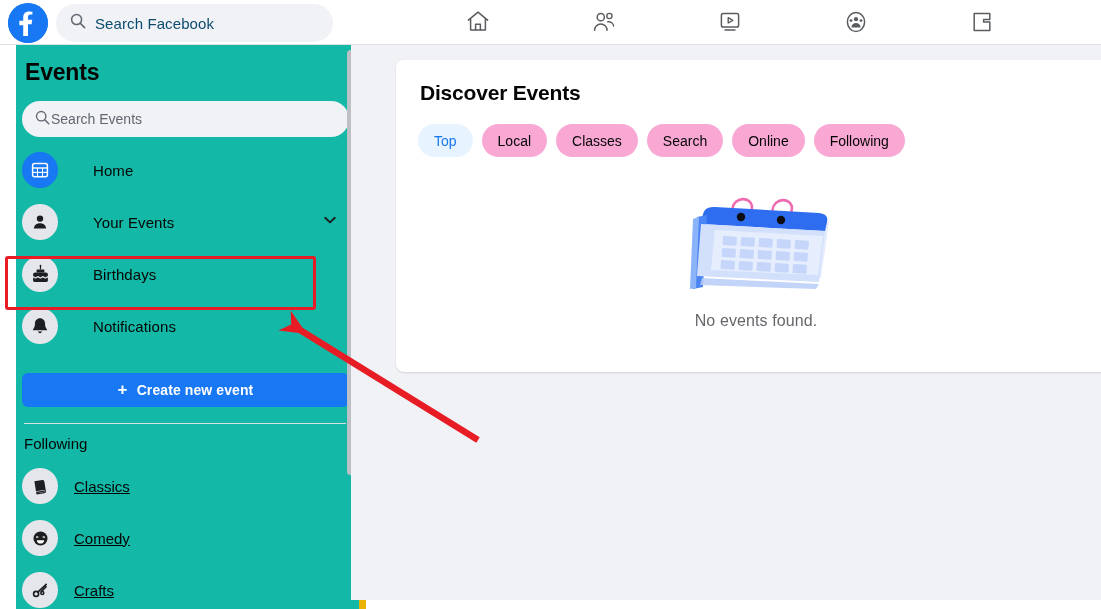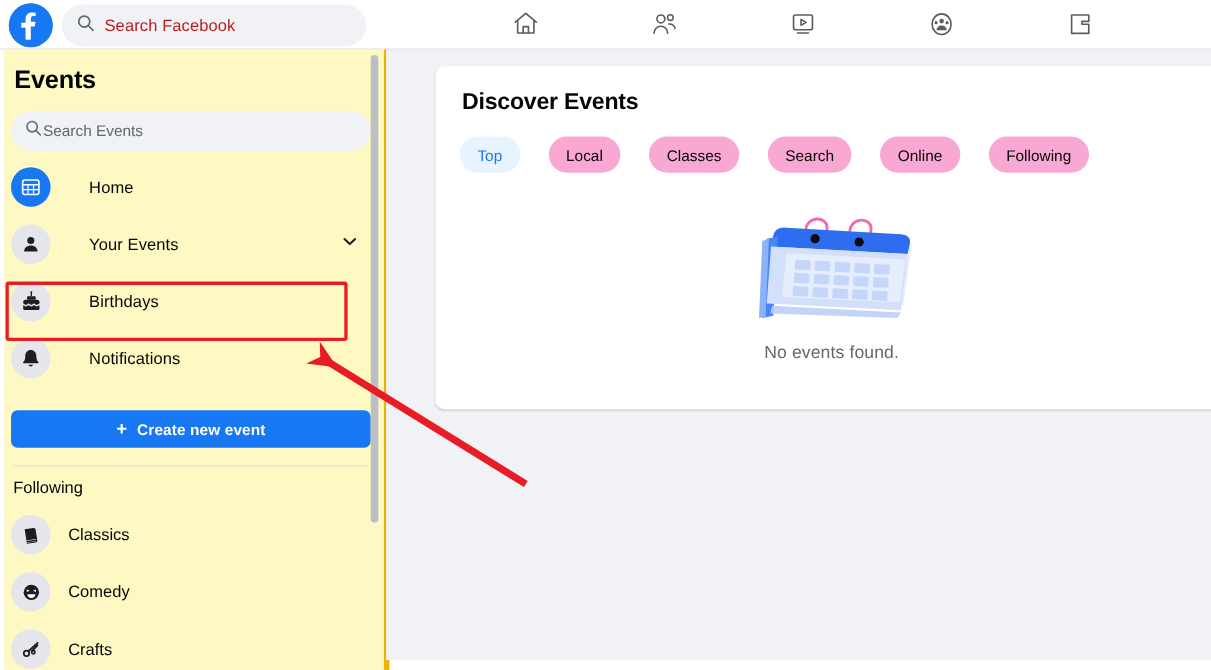--- a/index.html
+++ b/index.html
@@ -46,21 +46,21 @@
     background: #f0f2f5;
     border-radius: 19px;
     display: flex;
     align-items: center;
     padding-left: 14px;
     cursor: text;
   }
   .global-search .ph {
     margin-left: 9px;
     font-size: 15px;
-    color: #b91c1c;
+    color: #0c4a6e;
     letter-spacing: 0.1px;
   }
 
   .nav-icons {
     position: absolute;
     left: 415px; top: 0;
     width: 630px; height: 44px;
     display: flex;
     align-items: center;
   }
@@ -69,24 +69,24 @@
     display: flex;
     align-items: center;
     justify-content: center;
     cursor: pointer;
   }
   .nav-btn svg { display: block; }
 
   
   .sidebar {
     position: absolute;
-    left: 4px; top: 45px;
+    left: 16px; top: 45px;
     width: 350px; height: 564px;
-    background: #fef9c3;
-    border-right: 5px solid #eab308;
+    background: #14b8a6;
+    border-right: 7px solid #eab308;
     overflow: hidden;
   }
 
   .sb-title {
     position: absolute;
     left: 9px; top: 14px;
     font-size: 23px;
     font-weight: bold;
     color: #050505;
     letter-spacing: -0.2px;
@@ -191,20 +191,21 @@
     position: absolute;
     left: 0; top: 415px;
     width: 340px;
   }
   .cat-item {
     height: 52px;
     display: flex;
     align-items: center;
     padding-left: 6px;
     cursor: pointer;
+    text-decoration: underline;
   }
   .cat-item .ico-circle {
     width: 36px; height: 36px;
     border-radius: 50%;
     background: #e4e6eb;
     display: flex;
     align-items: center;
     justify-content: center;
     flex: 0 0 36px;
     font-size: 17px;
@@ -248,21 +249,21 @@
     font-size: 21px;
     font-weight: bold;
     color: #050505;
     letter-spacing: -0.2px;
   }
 
   .pills {
     position: absolute;
     left: 22px; top: 64px;
     display: flex;
-    gap: 26px;
+    gap: 9px;
   }
   .pill {
     height: 33px;
     padding: 0 16px;
     border-radius: 17px;
     background: #f9a8d4;
     color: #050505;
     font-size: 14px;
     display: flex;
     align-items: center;

